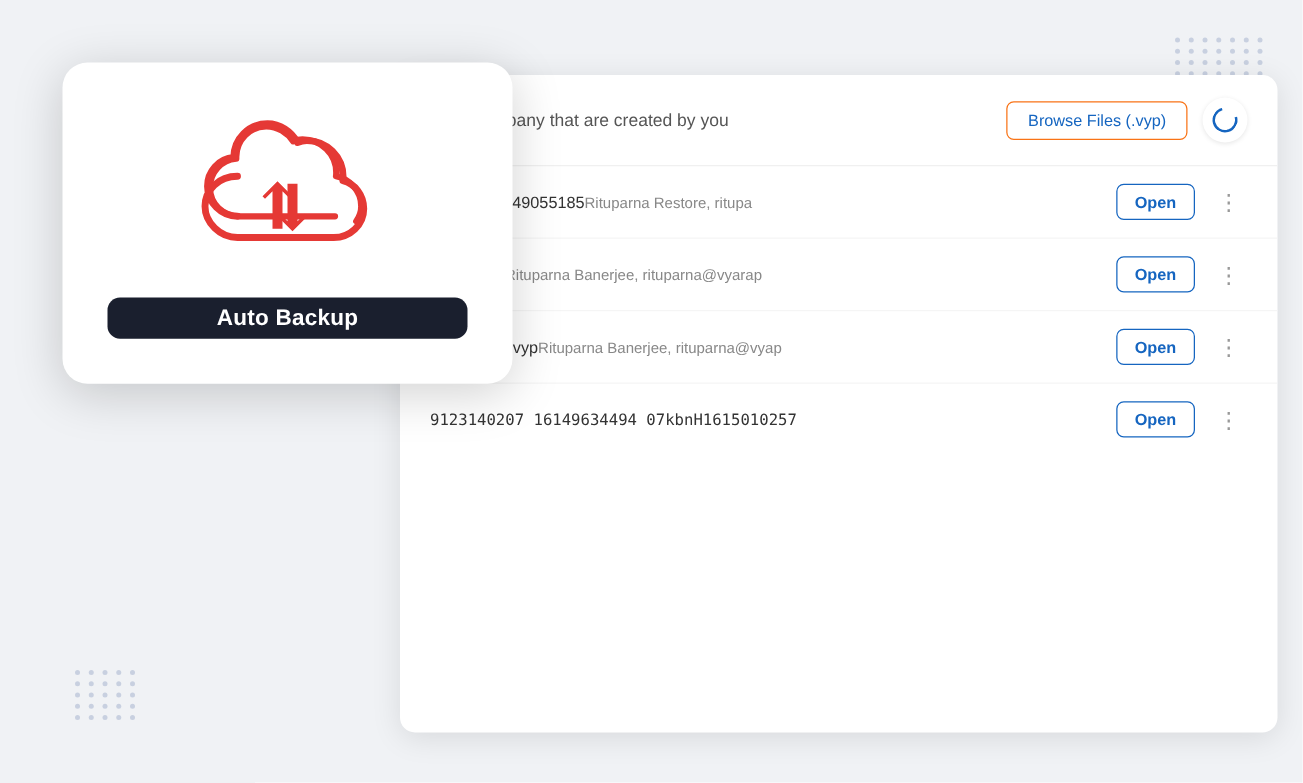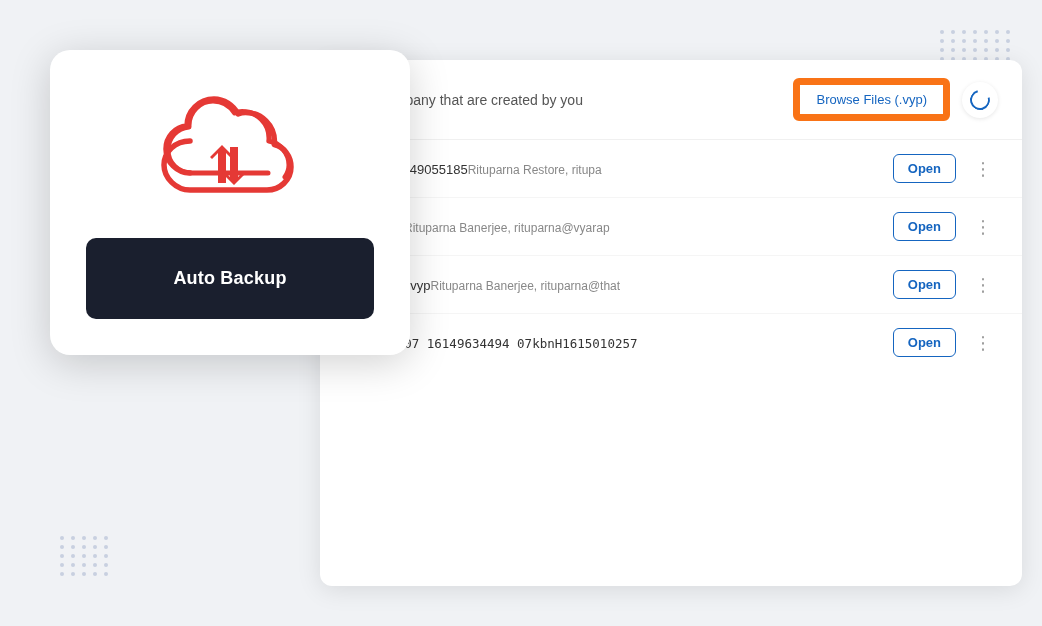--- a/index.html
+++ b/index.html
@@ -36,21 +36,21 @@
 
     .header-text {
       flex: 1;
       font-size: 14px;
       color: #555;
       margin-right: 12px;
     }
 
     .browse-btn {
       background: #fff;
-      border: 7px solid #f97316;
+      border: 1px solid #f97316;
       border-radius: 6px;
       padding: 7px 16px;
       font-size: 13px;
       color: #1565c0;
       cursor: pointer;
       white-space: nowrap;
     }
 
     .refresh-btn {
       width: 36px;
@@ -186,21 +186,21 @@
       flex-direction: column;
       gap: 14px;
       width: 100%;
     }
 
     .action-btn {
       background: #1a1f2e;
       color: #fff;
       border: none;
       border-radius: 10px;
-      padding: 30px 0;
+      padding: 6px 0;
       font-size: 18px;
       font-weight: 600;
       cursor: pointer;
       width: 100%;
       text-align: center;
       letter-spacing: 0.2px;
     }
 
     
     .file-info {
@@ -297,21 +297,21 @@
         <div class="file-info"><span class="file-name">eport1614149055185</span><span class="file-meta">Rituparna Restore, ritupa</span></div>
         <button class="open-btn">Open</button>
         <button class="more-btn">⋮</button>
       </div>
       <div class="file-row">
         <div class="file-info"><span class="file-name">40207.vyp</span><span class="file-meta">Rituparna Banerjee, rituparna@vyarap</span></div>
         <button class="open-btn">Open</button>
         <button class="more-btn">⋮</button>
       </div>
       <div class="file-row">
-        <div class="file-info"><span class="file-name">e company.vyp</span><span class="file-meta">Rituparna Banerjee, rituparna@that</span></div>
+        <div class="file-info"><span class="file-name">e company.vyp</span><span class="file-meta">Rituparna Banerjee, rituparna@vyap</span></div>
         <button class="open-btn">Open</button>
         <button class="more-btn">⋮</button>
       </div>
       <div class="file-row">
         <div class="file-info"><span class="monospace-id">9123140207 16149634494 07kbnH1615010257</span></div>
         <button class="open-btn">Open</button>
         <button class="more-btn">⋮</button>
       </div>
     </div>
 </div>

